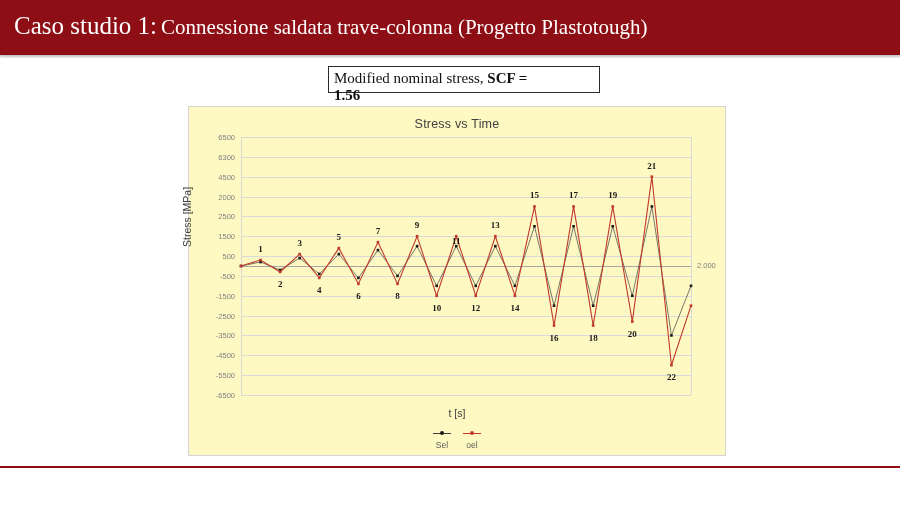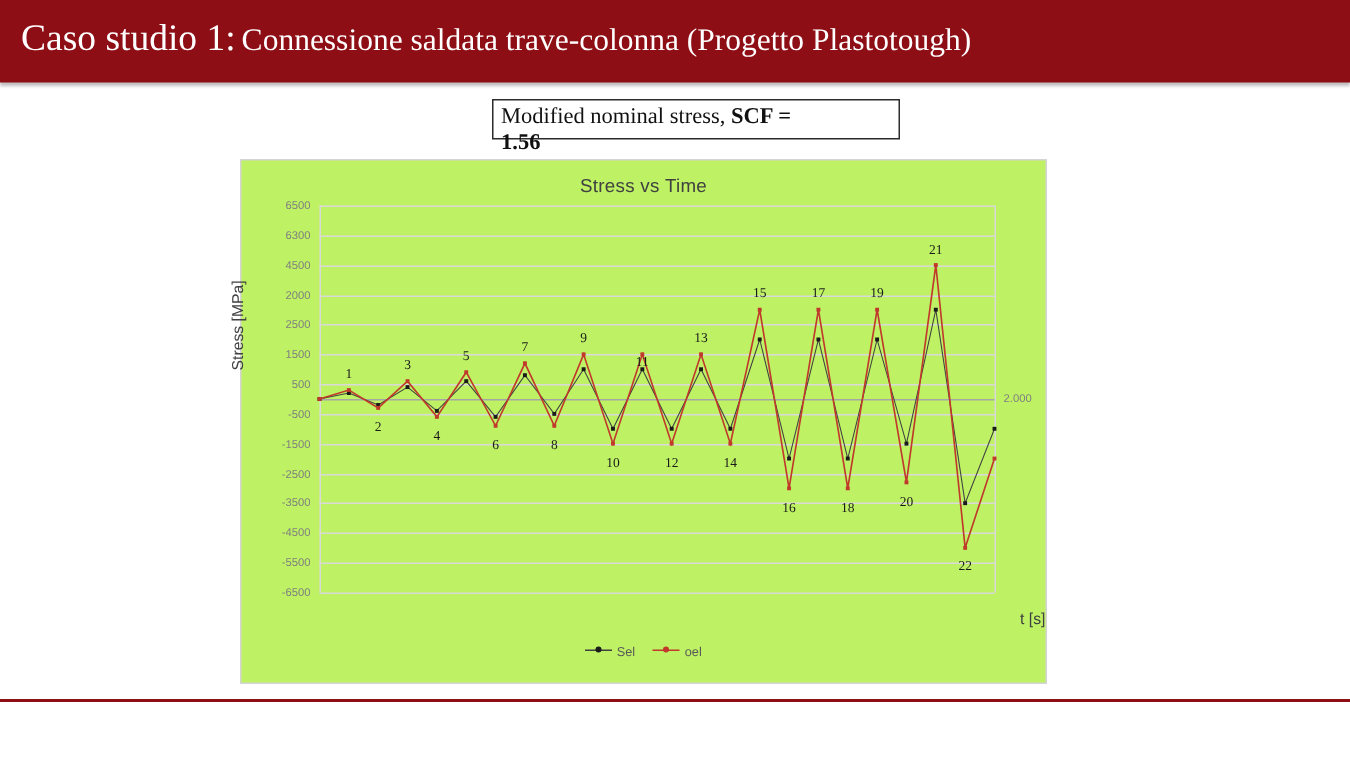--- a/index.html
+++ b/index.html
@@ -32,22 +32,22 @@
   }
   #callout-text{
     position:absolute;left:334px;top:70px;width:280px;
     font-family:"Liberation Serif", serif;font-size:15px;color:#111;
     line-height:17px;
   }
   #callout-text b{font-weight:bold;}
 
   
   #chart-frame{
-    position:absolute;left:160px;top:106px;width:536px;height:348px;
-    border:1px solid #d4d4d4;background:#bef264;
+    position:absolute;left:188px;top:106px;width:536px;height:348px;
+    border:1px solid #d4d4d4;background:#fef9c3;
   }
   #chart-title{
     position:absolute;left:0;top:10px;width:536px;text-align:center;
     font-size:12.5px;color:#404040;letter-spacing:.2px;
   }
   
   #plot{
     position:absolute;left:52px;top:30px;width:450px;height:258px;
   }
   .gridline{
@@ -69,42 +69,43 @@
   #plot-border-left{
     position:absolute;left:52px;top:30px;width:1px;height:258px;background:#d9d9d9;
   }
   #plot-border-right{
     position:absolute;left:502px;top:30px;width:1px;height:258px;background:#d9d9d9;
   }
   #xtick-label{
     position:absolute;font-size:7.5px;color:#7f7f7f;white-space:nowrap;
   }
   #xaxis-title{
-    position:absolute;left:0;top:300px;width:536px;text-align:right;
+    position:absolute;left:0;top:300px;width:536px;text-align:center;
     font-size:10.5px;color:#404040;
   }
   #legend{
     position:absolute;left:0;top:322px;width:536px;
     display:flex;justify-content:center;align-items:center;gap:12px;
     font-size:8.5px;color:#595959;
   }
-  .legend-item{display:flex;gap:3px;}
+  .legend-item{display:flex;align-items:center;gap:3px;flex-direction:column;}
   .legend-swatch{display:inline-block;width:18px;height:8px;position:relative;}
   .legend-swatch i{
     position:absolute;left:0;top:3.5px;width:18px;height:1px;display:block;
   }
   .legend-swatch u{
     position:absolute;left:7px;top:1.5px;width:4px;height:4px;
     border-radius:50%;display:block;text-decoration:none;
   }
   svg.series{position:absolute;left:0;top:0;overflow:visible;}
   .pt-label{
     position:absolute;transform:translate(-50%,-50%);
     font-size:9px;color:#1a1a1a;white-space:nowrap;
     font-family:"Liberation Serif", serif;
+    font-weight:bold;
   }
 
   
   #footer-rule{
     position:absolute;left:0;top:466px;width:900px;height:2px;background:#8d0e14;
   }
   #footer{
     position:absolute;left:0;top:468px;width:900px;height:38px;background:#fff;
   }
 </style>

